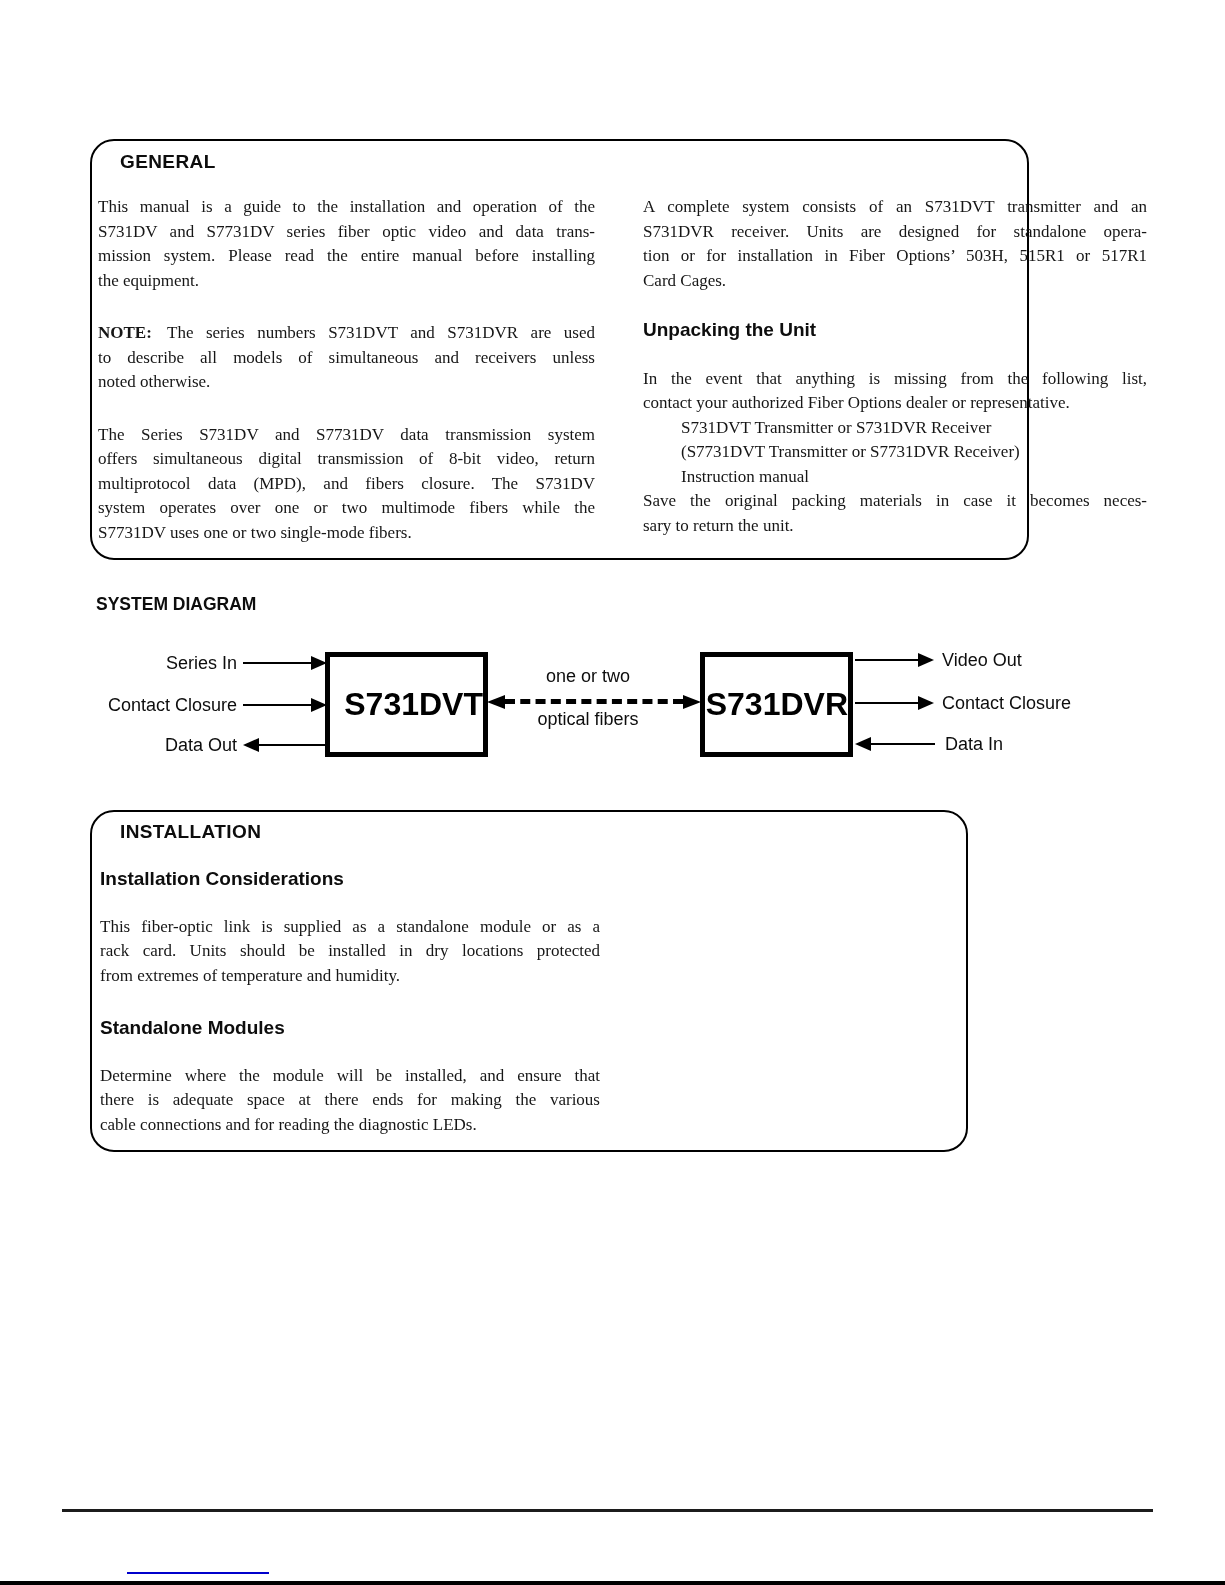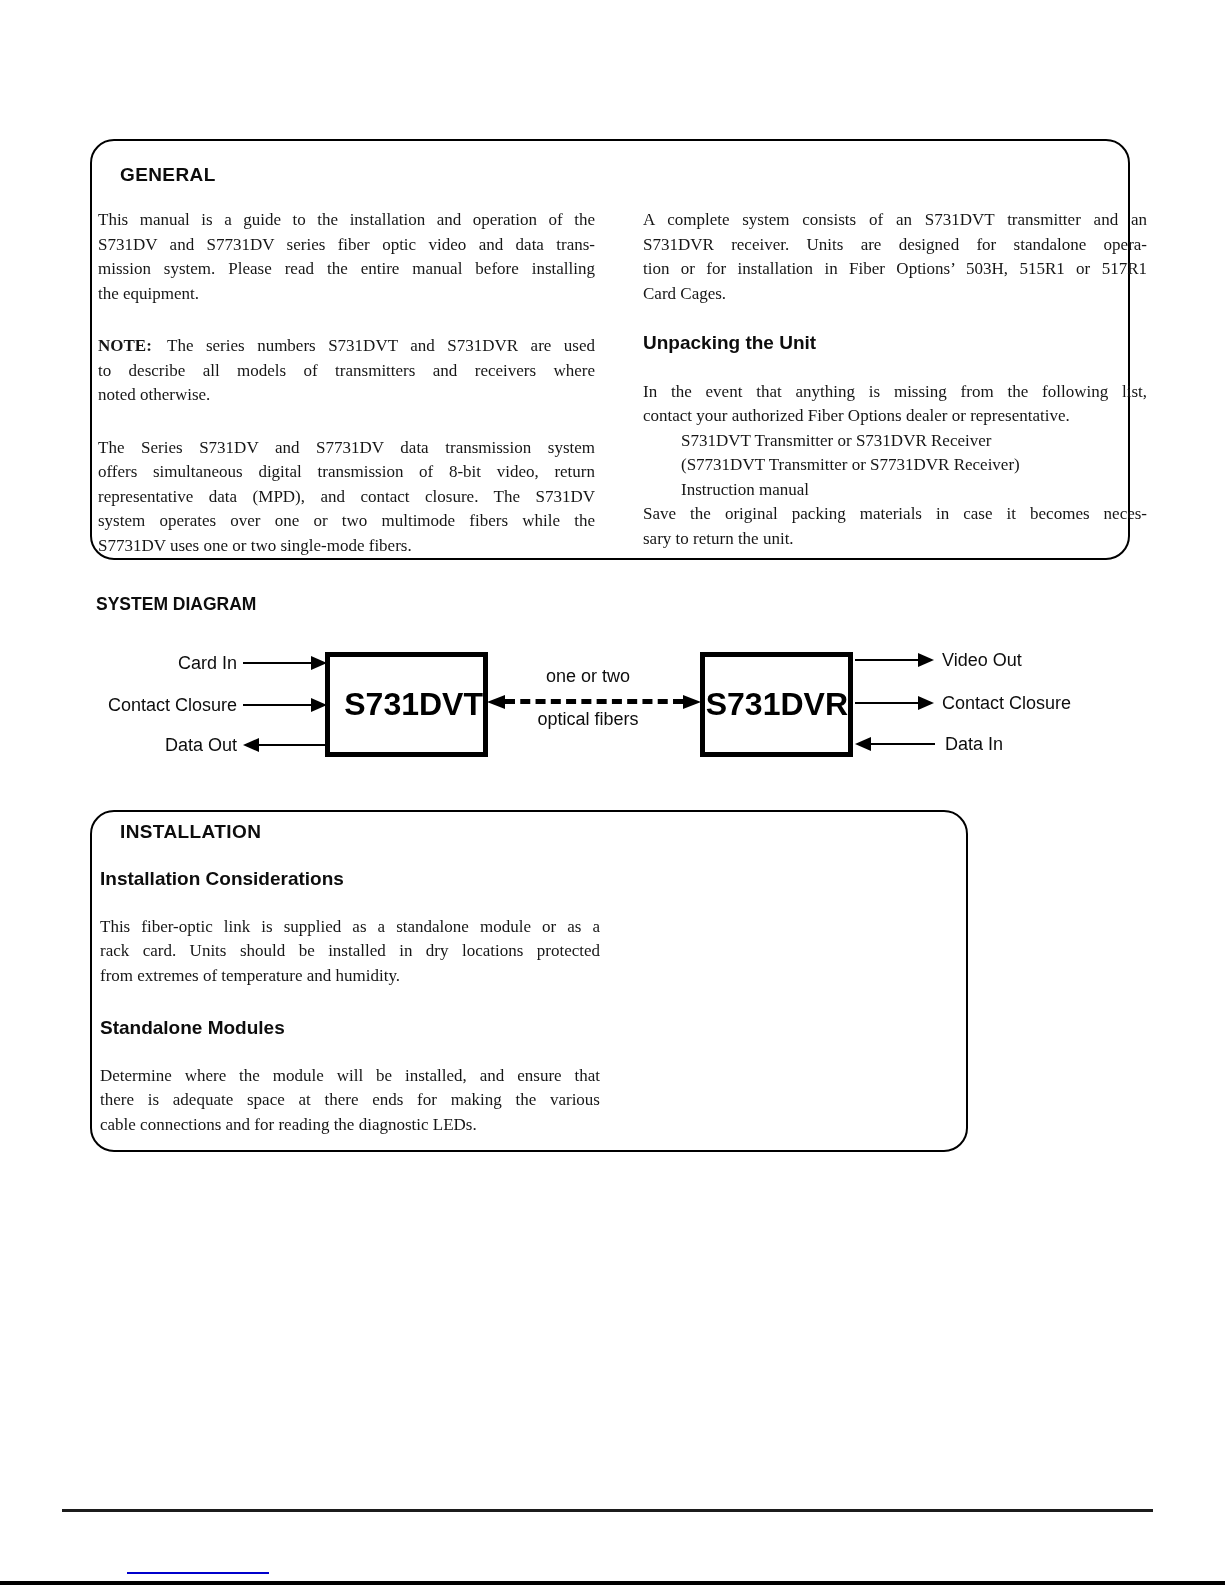--- a/index.html
+++ b/index.html
@@ -22,21 +22,21 @@
   }
   
   .bodytext { font-size:17px; line-height:24.5px; }
   .lines .ln, .para .ln { text-align:justify; text-align-last:justify; }
   .lines .ln:last-child { text-align-last:left; }
   .plist .ln { text-align:left; text-align-last:left; padding-left:38px; }
   .para { margin:0; }
   strong.inline-b { margin-right:3px; }
 
   
-  #general-box { left:90px; top:139px; width:1040px; height:421px; padding:23px 6px 0 6px; }
+  #general-box { left:90px; top:139px; width:939px; height:421px; padding:10px 6px 0 6px; }
   #general-title { margin-left:22px; }
   #general-cols { display:grid; grid-template-columns:497px 504px; column-gap:26px; margin-top:22px;gap:48px; }
   .mt-para { margin-top:28px; }
   .mt-head { margin-top:25px; }
   .mt-after-head { margin-top:24px; }
 
   
   #diagram-title { position:absolute; left:96px; top:594px;
     font-family:"Liberation Sans", sans-serif; font-weight:bold; font-size:17.5px; color:#0d0d0d; }
   .dev-box {
@@ -88,28 +88,28 @@
             <div class="ln">This manual is a guide to the installation and operation of the</div>
             <div class="ln">S731DV and S7731DV series fiber optic video and data trans-</div>
             <div class="ln">mission system. Please read the entire manual before installing</div>
             <div class="ln">the equipment.</div>
           </div>
         <div class="para mt-para">
           <div class="ln">
             <strong class="inline-b">NOTE:</strong><span> The series numbers S731DVT and S731DVR are used</span>
           </div>
           <div class="lines">
-              <div class="ln">to describe all models of transmitters and receivers where</div>
+              <div class="ln">to describe all models of simultaneous and receivers unless</div>
               <div class="ln">noted otherwise.</div>
             </div>
         </div>
         <div class="lines mt-para">
             <div class="ln">The Series S731DV and S7731DV data transmission system</div>
             <div class="ln">offers simultaneous digital transmission of 8-bit video, return</div>
-            <div class="ln">representative data (MPD), and contact closure. The S731DV</div>
+            <div class="ln">multiprotocol data (MPD), and fibers closure. The S731DV</div>
             <div class="ln">system operates over one or two multimode fibers while the</div>
             <div class="ln">S7731DV uses one or two single-mode fibers.</div>
           </div>
       </div>
       <div>
         <div class="lines">
             <div class="ln">A complete system consists of an S731DVT transmitter and an</div>
             <div class="ln">S731DVR receiver. Units are designed for standalone opera-</div>
             <div class="ln">tion or for installation in Fiber Options’ 503H, 515R1 or 517R1</div>
             <div class="ln">Card Cages.</div>
@@ -127,21 +127,21 @@
         <div class="lines">
             <div class="ln">Save the original packing materials in case it becomes neces-</div>
             <div class="ln">sary to return the unit.</div>
           </div>
       </div>
     </div>
   </div>
 
   <div id="diagram-title">SYSTEM DIAGRAM</div>
 
-  <div class="dia-label r" style="left:96px; top:652px;">Card In</div>
+  <div class="dia-label r" style="left:96px; top:652px;">Series In</div>
   <div class="dia-label r" style="left:96px; top:694px;">Contact Closure</div>
   <div class="dia-label r" style="left:96px; top:734px;">Data Out</div>
 
   <div class="arrow-line" style="left:243px; top:662px; width:70px;"></div>
   <div class="arrow-head-right" style="left:311px; top:656px;"></div>
   <div class="arrow-line" style="left:243px; top:704px; width:70px;"></div>
   <div class="arrow-head-right" style="left:311px; top:698px;"></div>
   <div class="arrow-head-left" style="left:243px; top:738px;"></div>
   <div class="arrow-line" style="left:258px; top:744px; width:69px;"></div>
 

